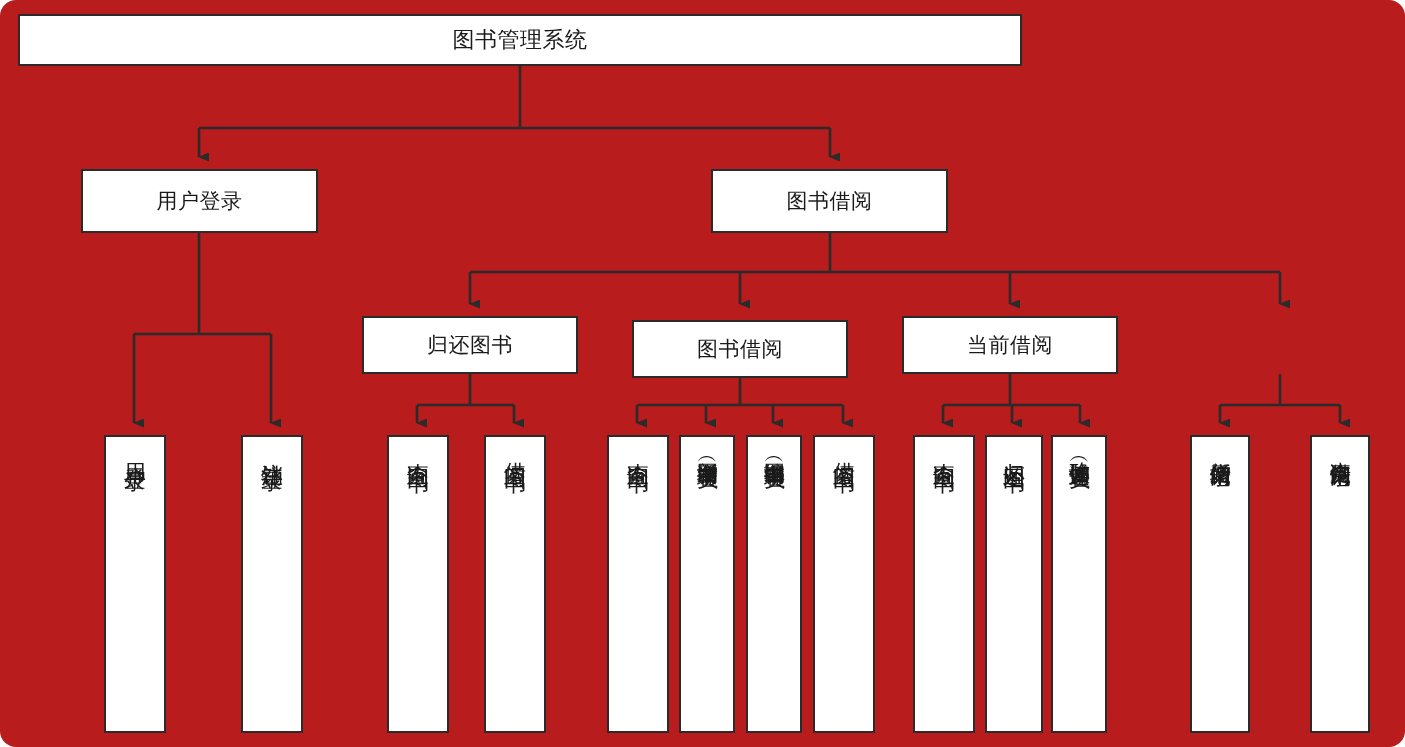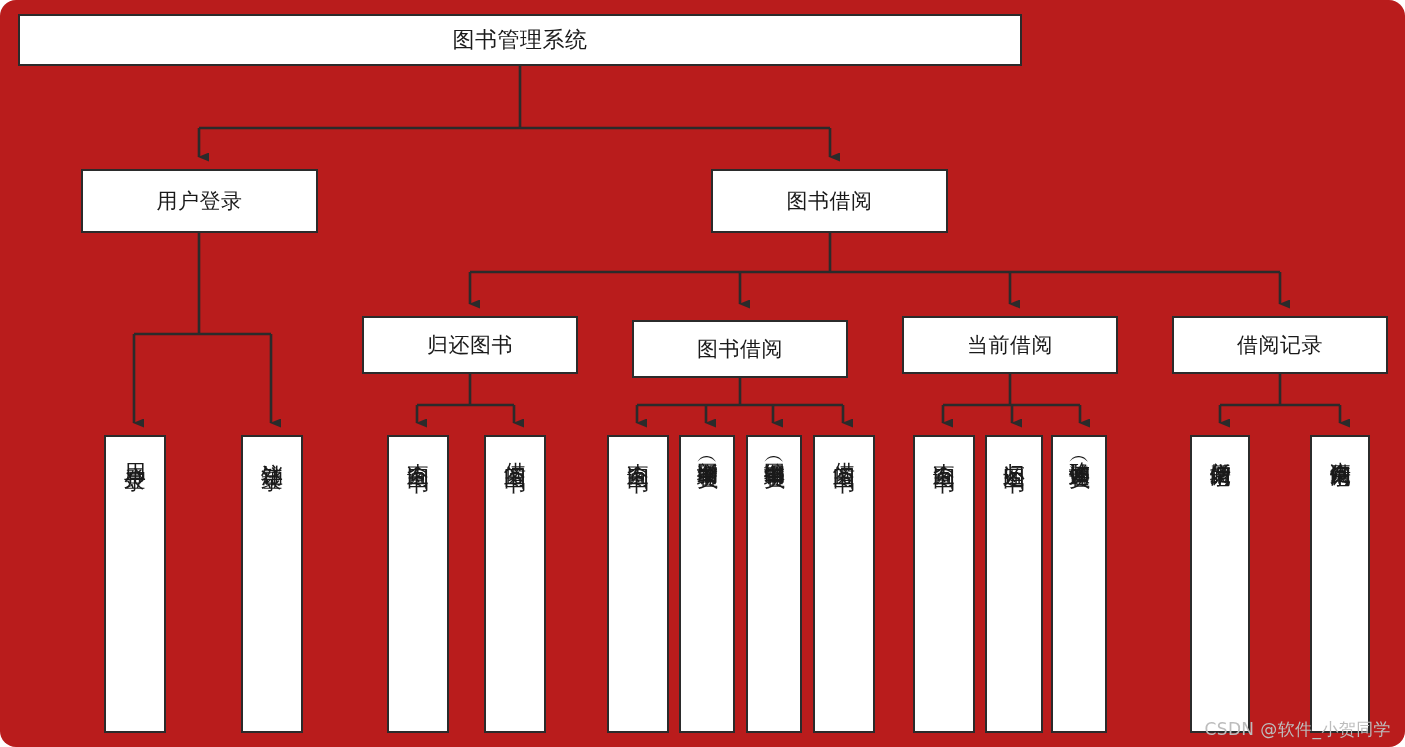--- a/index.html
+++ b/index.html
@@ -125,23 +125,20 @@
 
   <div class="node h-node" style="left:362px;top:316px;width:216px;height:58px;">
     <span class="lbl">归还图书</span>
   </div>
   <div class="node h-node" style="left:632px;top:320px;width:216px;height:58px;">
     <span class="lbl">图书借阅</span>
   </div>
   <div class="node h-node" style="left:902px;top:316px;width:216px;height:58px;">
     <span class="lbl">当前借阅</span>
   </div>
-  <div class="node h-node" style="left:1172px;top:316px;width:216px;height:58px;">
-    <span class="lbl">借阅记录</span>
-  </div>
 
   <div class="node v-node" style="left:104px;top:435px;width:62px;height:298px;">
     <span class="lbl">用户登录</span>
   </div>
   <div class="node v-node" style="left:241px;top:435px;width:62px;height:298px;">
     <span class="lbl">注销登录</span>
   </div>
 
   <div class="node v-node" style="left:387px;top:435px;width:62px;height:298px;">
     <span class="lbl">查询图书</span>
@@ -173,15 +170,14 @@
     <span class="lbl">确认归还（管理员）</span>
   </div>
 
   <div class="node v-node tight" style="left:1190px;top:435px;width:60px;height:298px;">
     <span class="lbl">新增借阅记录</span>
   </div>
   <div class="node v-node tight" style="left:1310px;top:435px;width:60px;height:298px;">
     <span class="lbl">查询借阅记录</span>
   </div>
 
-  <div id="watermark">CSDN @软件_小贺同学</div>
 
 </div>
 
 </body></html>

